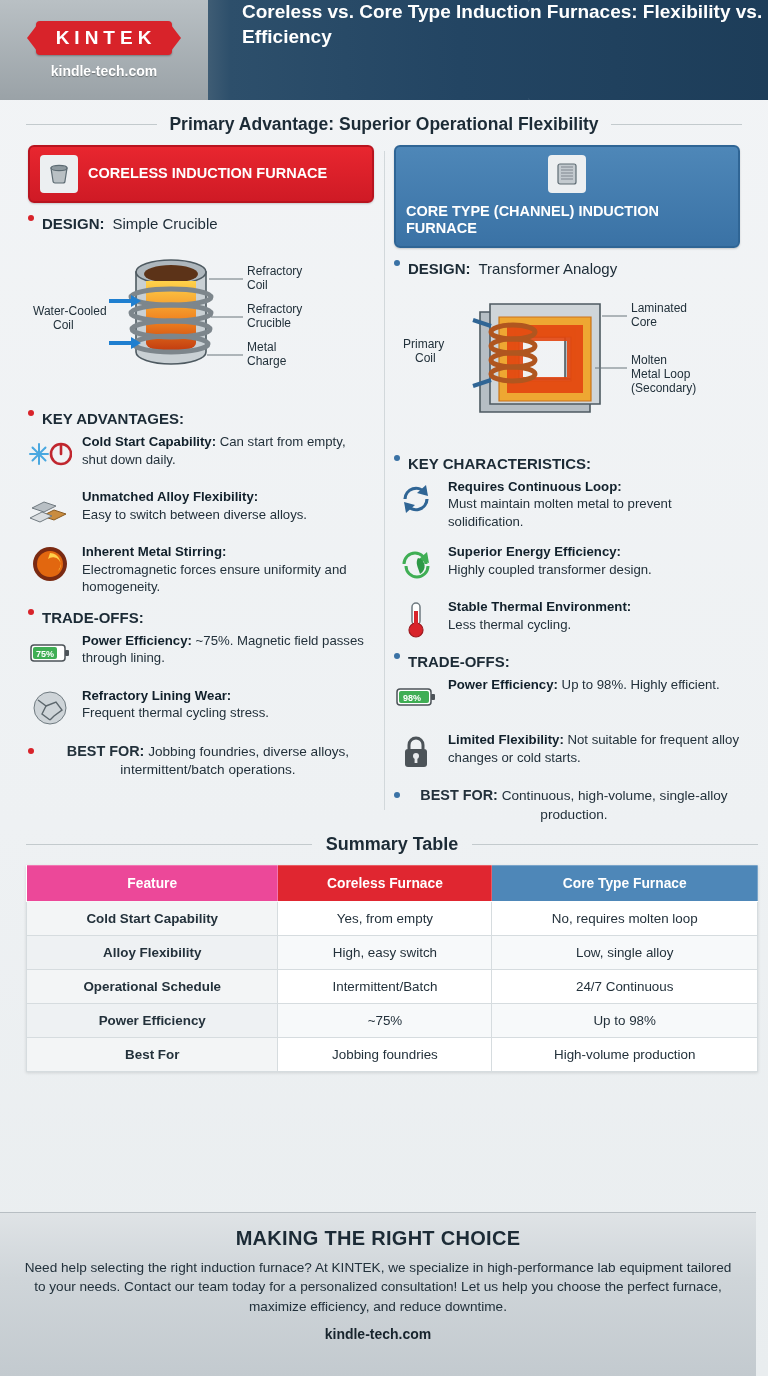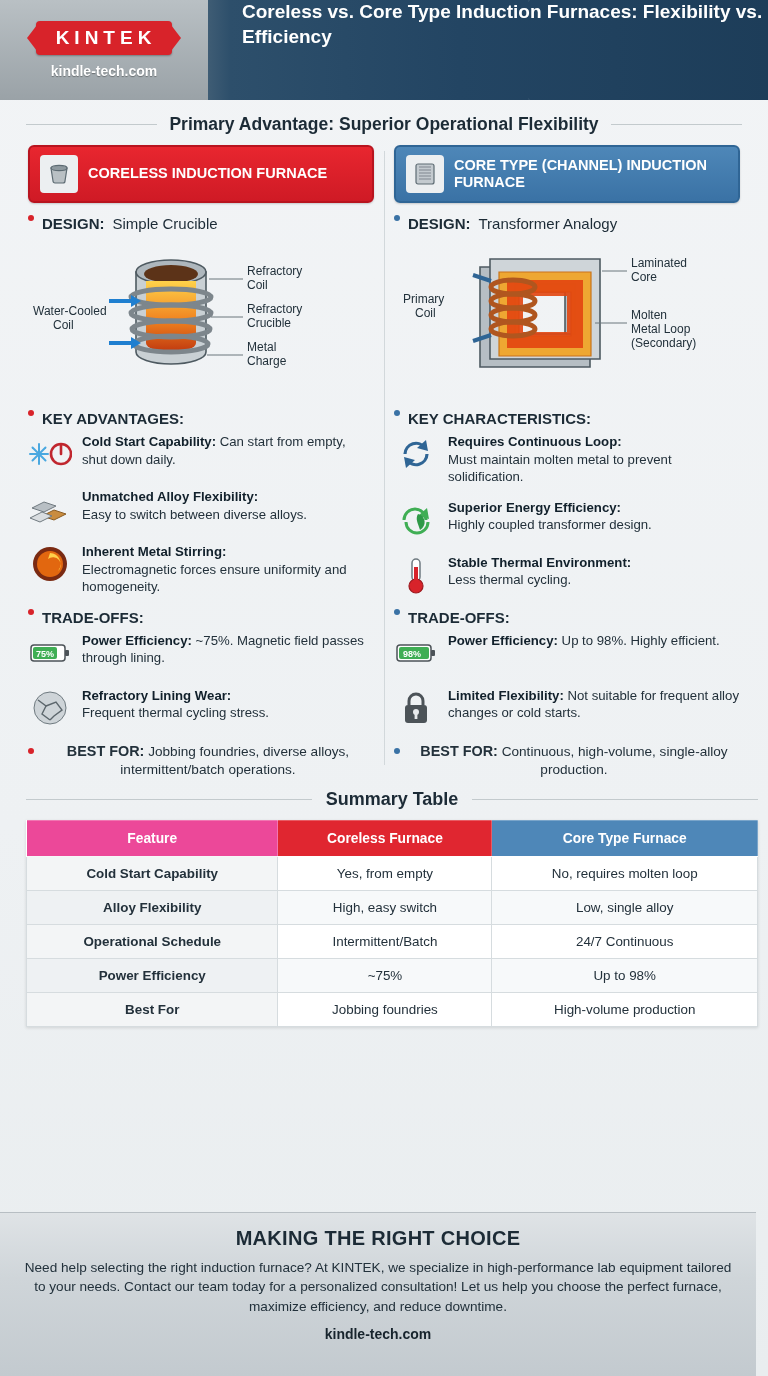--- a/index.html
+++ b/index.html
@@ -71,21 +71,21 @@
     position:absolute; left:50%; top:10px; bottom:14px; width:1px; background:#d2d8db;
   }
 
   .cap {
     display:flex; align-items:center; gap:10px;
     border-radius:6px; padding:8px 10px;
     color:#fff; margin-bottom:12px;
     box-shadow:0 1px 2px rgba(0,0,0,.18);
   }
   .cap.red  { background:linear-gradient(180deg,#e8262f 0%, #cf1a25 100%); border:2px solid #b8141f;}
-  .cap.blue { background:linear-gradient(180deg,#4e87b8 0%, #3a72a5 100%); border:2px solid #2f6characters;}
+  .cap.blue { background:linear-gradient(180deg,#4e87b8 0%, #3a72a5 100%); border:2px solid #2f6characters;flex-direction:column;}
   .cap.blue { border:2px solid #2f6595; }
   .cap .cap-icon {
     width:38px;height:38px;min-width:38px;background:#eceff1;border-radius:4px;
     display:flex;align-items:center;justify-content:center;
   }
   .cap .cap-text { font-size:14.5px; font-weight:bold; line-height:1.2; }
 
   .sub-h { font-size:15px; font-weight:bold; color:#1c2b36; margin:4px 0 4px 0; display:flex; align-items:flex-start; gap:8px;}
   .sub-h .dot { width:6px;height:6px;border-radius:50%; }
   .dot.red{background:#d8232a;} .dot.blue{background:#3a72a5;}

